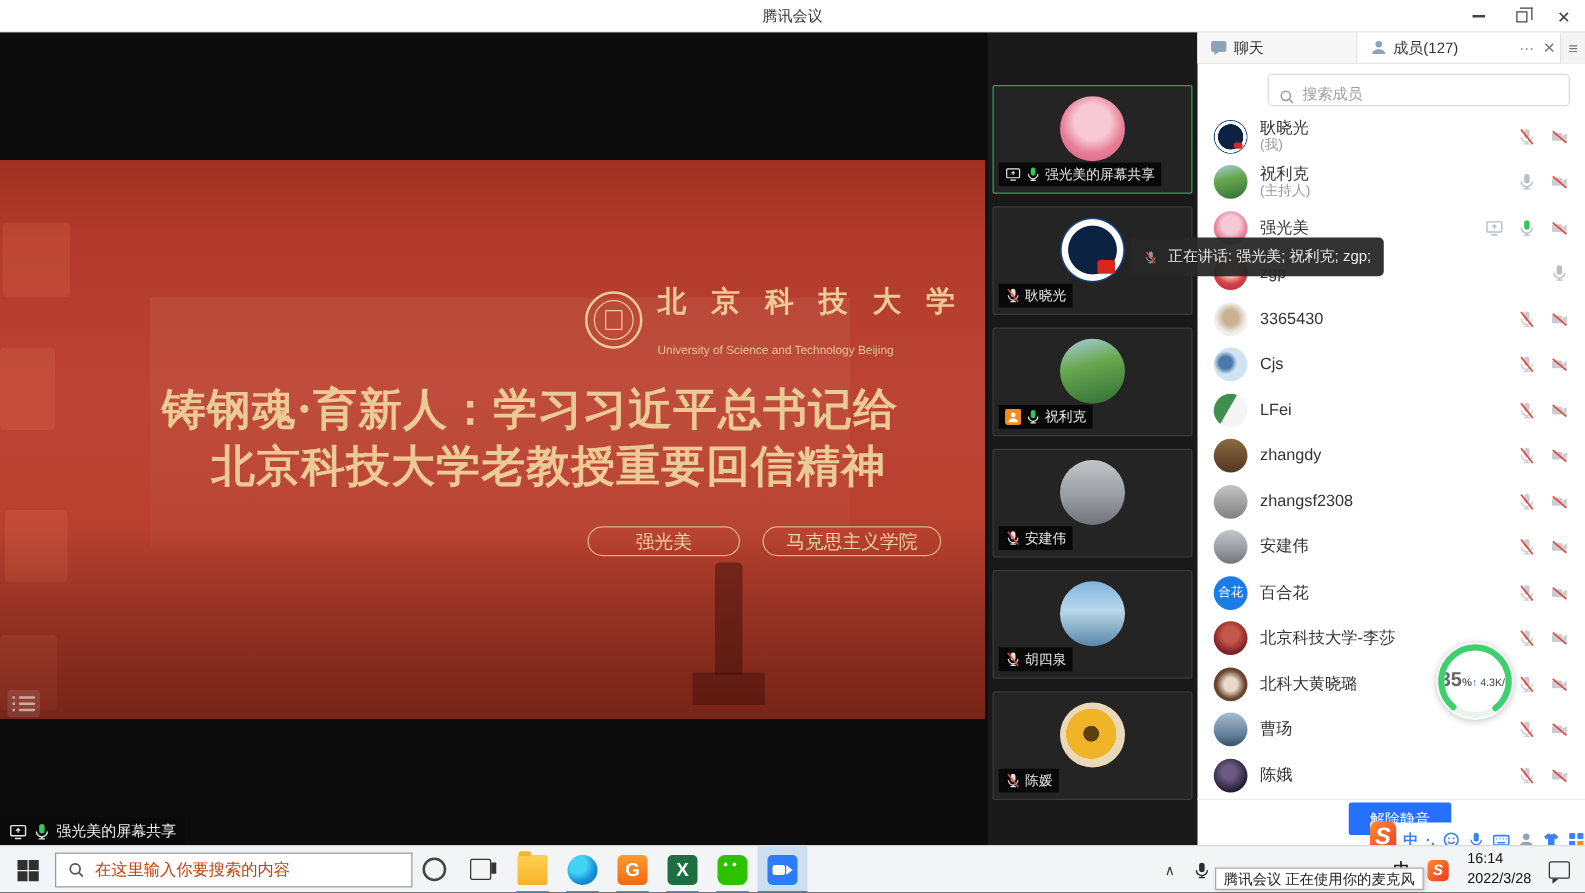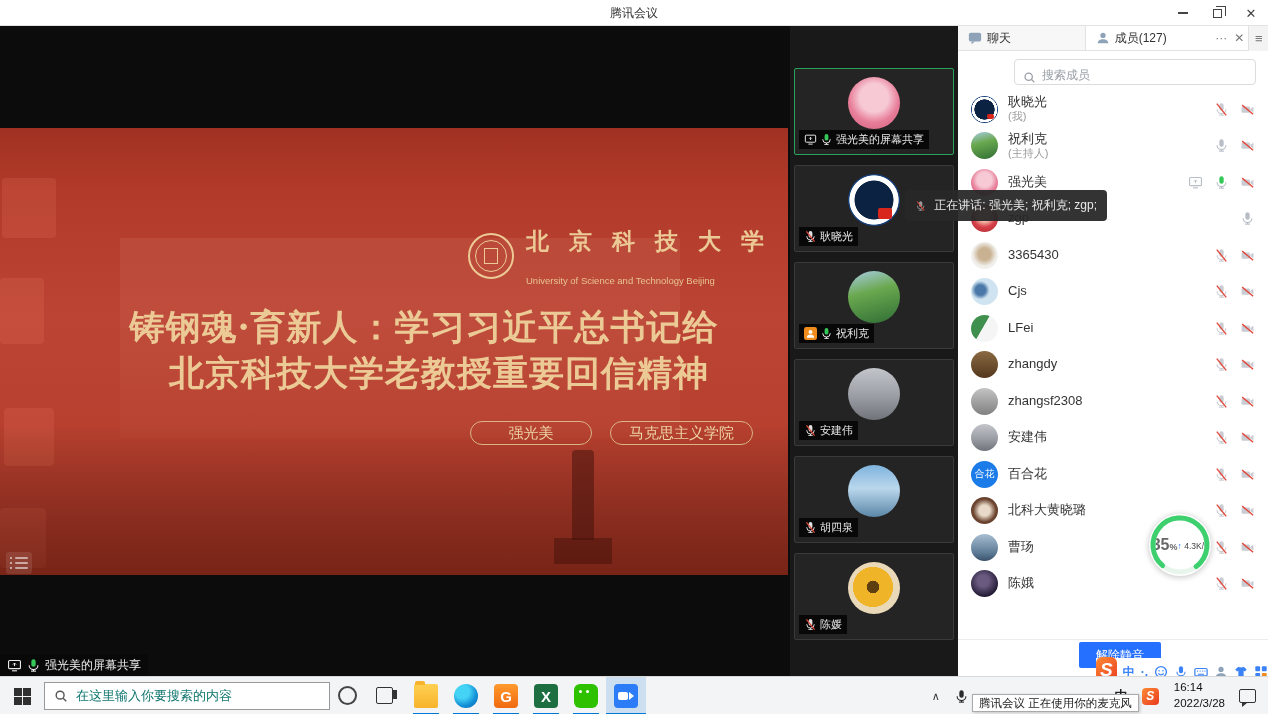--- a/index.html
+++ b/index.html
@@ -122,21 +122,21 @@
   .pr-pct small { font-size:9px; }
   .pr-speed { font-size:8.5px; color:#444; margin-top:2px; }
   .pr-speed b { color:#2b7de9; font-weight:normal; }
 
   
   .taskbar { position:absolute; left:0; top:676px; width:1268px; height:38px; background:#f2f4f5; border-top:1px solid #d9d9d9; z-index:10; }
   .tb-start { position:absolute; left:0; top:0; width:44px; height:38px; display:flex; align-items:center; justify-content:center; }
   .winlogo { width:17px; height:17px; display:grid; grid-template-columns:8px 8px; grid-template-rows:8px 8px; gap:1px; }
   .winlogo i { background:#303030; }
   .tb-search { position:absolute; left:44px; top:5px; width:286px; height:28px; background:#fff; border:1px solid #999; display:flex; align-items:center; gap:8px; padding:0 9px; }
-  .tb-search span { font-size:13px; color:#0f766e; white-space:nowrap; }
+  .tb-search span { font-size:13px; color:#c2410c; white-space:nowrap; }
   .tb-cortana { position:absolute; left:338px; top:9px; width:19px; height:19px; border:2px solid #444; border-radius:50%; }
   .tb-taskview { position:absolute; left:376px; top:10px; width:17px; height:17px; border:1.6px solid #333; border-radius:2px; }
   .tb-taskview::after { content:""; position:absolute; right:-5px; top:2px; width:4px; height:9px; background:#333; }
   .tb-apps { position:absolute; left:406px; top:0; height:38px; display:flex; }
   .tb-app { width:40px; height:38px; position:relative; display:flex; align-items:center; justify-content:center; }
   .tb-app::after { content:""; position:absolute; left:7px; right:7px; bottom:0; height:2.5px; background:#0078d7; }
   .tb-app.active { background:rgba(0,120,215,.16); }
   .tb-app.active::after { left:0; right:0; }
   .app-ico { width:24px; height:24px; border-radius:4px; display:flex; align-items:center; justify-content:center; color:#fff; font-weight:bold; font-size:15px; }
   .ico-folder { background:linear-gradient(180deg,#ffd053,#f7b32b); border-radius:2px; position:relative; }
@@ -609,20 +609,44 @@
                 <path d="M16.5 10.7l5-3.3v9.2l-5-3.3z" fill="#c9ccd2"></path>
                 <line x1="3.5" y1="5" x2="21" y2="19.5" stroke="#e2483c" stroke-width="2.2"></line>
               </svg>
             </span>
           </div>
         </div>
         <div class="mrow">
           <div class="avatar a-bluetext">合花</div>
           <div class="mtext">
             <div class="mname">百合花</div>
+          </div>
+          <div class="micons">
+            <span class="icon16">
+              <svg viewBox="0 0 24 24">
+                <rect x="8.5" y="2" width="7" height="12" rx="3.5" fill="#c9ccd2"></rect>
+                <path d="M5 11.5a7 7 0 0 0 14 0" fill="none" stroke="#c9ccd2" stroke-width="1.8"></path>
+                <line x1="12" y1="18.5" x2="12" y2="21" stroke="#c9ccd2" stroke-width="1.8"></line>
+                <line x1="8" y1="21" x2="16" y2="21" stroke="#c9ccd2" stroke-width="1.8"></line>
+                <line x1="4.5" y1="2.5" x2="19.5" y2="21.5" stroke="#e2483c" stroke-width="2.2"></line>
+              </svg>
+            </span>
+            <span class="icon16">
+              <svg viewBox="0 0 24 24">
+                <rect x="2.5" y="7" width="13.5" height="10" rx="2" fill="#c9ccd2"></rect>
+                <path d="M16.5 10.7l5-3.3v9.2l-5-3.3z" fill="#c9ccd2"></path>
+                <line x1="3.5" y1="5" x2="21" y2="19.5" stroke="#e2483c" stroke-width="2.2"></line>
+              </svg>
+            </span>
+          </div>
+        </div>
+        <div class="mrow">
+          <div class="avatar a-darkred"></div>
+          <div class="mtext">
+            <div class="mname">北京科技大学-李莎</div>
           </div>
           <div class="micons">
             <span class="icon16">
               <svg viewBox="0 0 24 24">
                 <rect x="8.5" y="2" width="7" height="12" rx="3.5" fill="#c9ccd2"></rect>
                 <path d="M5 11.5a7 7 0 0 0 14 0" fill="none" stroke="#c9ccd2" stroke-width="1.8"></path>
                 <line x1="12" y1="18.5" x2="12" y2="21" stroke="#c9ccd2" stroke-width="1.8"></line>
                 <line x1="8" y1="21" x2="16" y2="21" stroke="#c9ccd2" stroke-width="1.8"></line>
                 <line x1="4.5" y1="2.5" x2="19.5" y2="21.5" stroke="#e2483c" stroke-width="2.2"></line>
               </svg>

